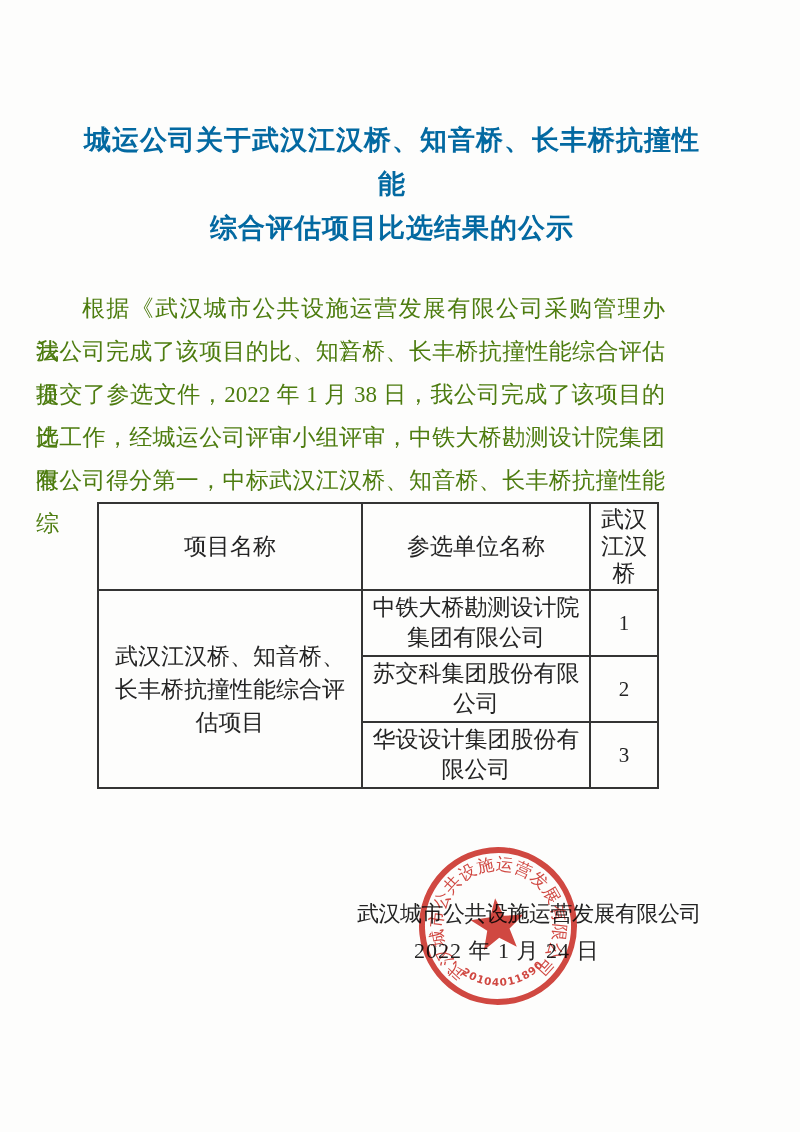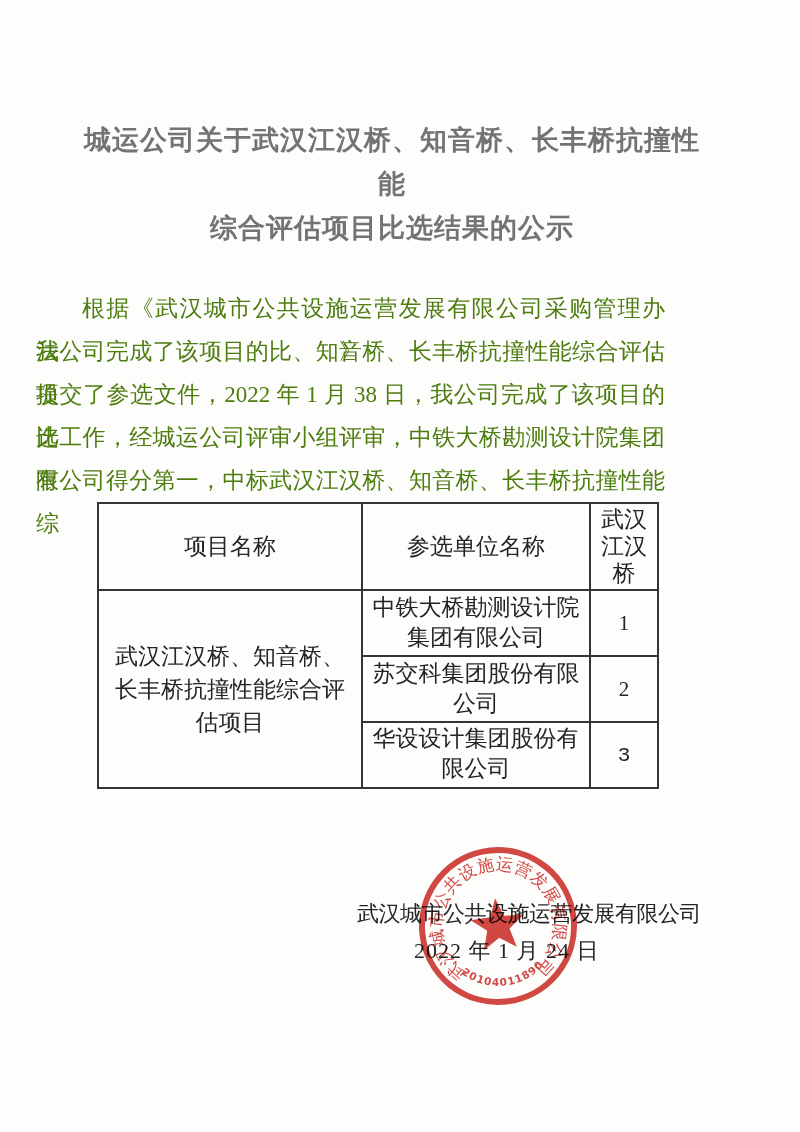--- a/index.html
+++ b/index.html
@@ -16,21 +16,21 @@
     overflow:hidden;
   }
   .doc-title{
     margin-top:118px;
     margin-left:77px;
     width:630px;
     text-align:center;
     font-weight:bold;
     font-size:27px;
     line-height:44px;
-    color:#737373;
+    color:#0369a1;
     letter-spacing:1px;
   }
   .body-text{
     margin-top:37px;
     margin-left:36px;
     width:629px;
     font-size:23px;
     color:#4d7c0f;
   }
   .body-line{
@@ -61,21 +61,21 @@
     padding:2px 6px;
     font-weight:normal;
     overflow:hidden;
   }
   .col-project{width:250px;}
   .col-unit{width:214px;}
   .col-rank{width:54px;}
   .row-header{height:56px;}
   .row-a{height:58px;}
   .row-b{height:56px;}
-  .row-c{height:58px;font-family:Liberation Mono, monospace;}
+  .row-c{height:58px;}
   .results-table th{line-height:27px;}
   .cell-project{line-height:33px;font-size:23px;}
   .cell-unit{line-height:30px;font-size:23px;border-radius:32px;}
   .cell-rank{font-size:21px;}
   .sig-company{
     position:absolute;
     top:899px;left:357px;
     font-size:22px;
     letter-spacing:-0.5px;
     white-space:nowrap;

